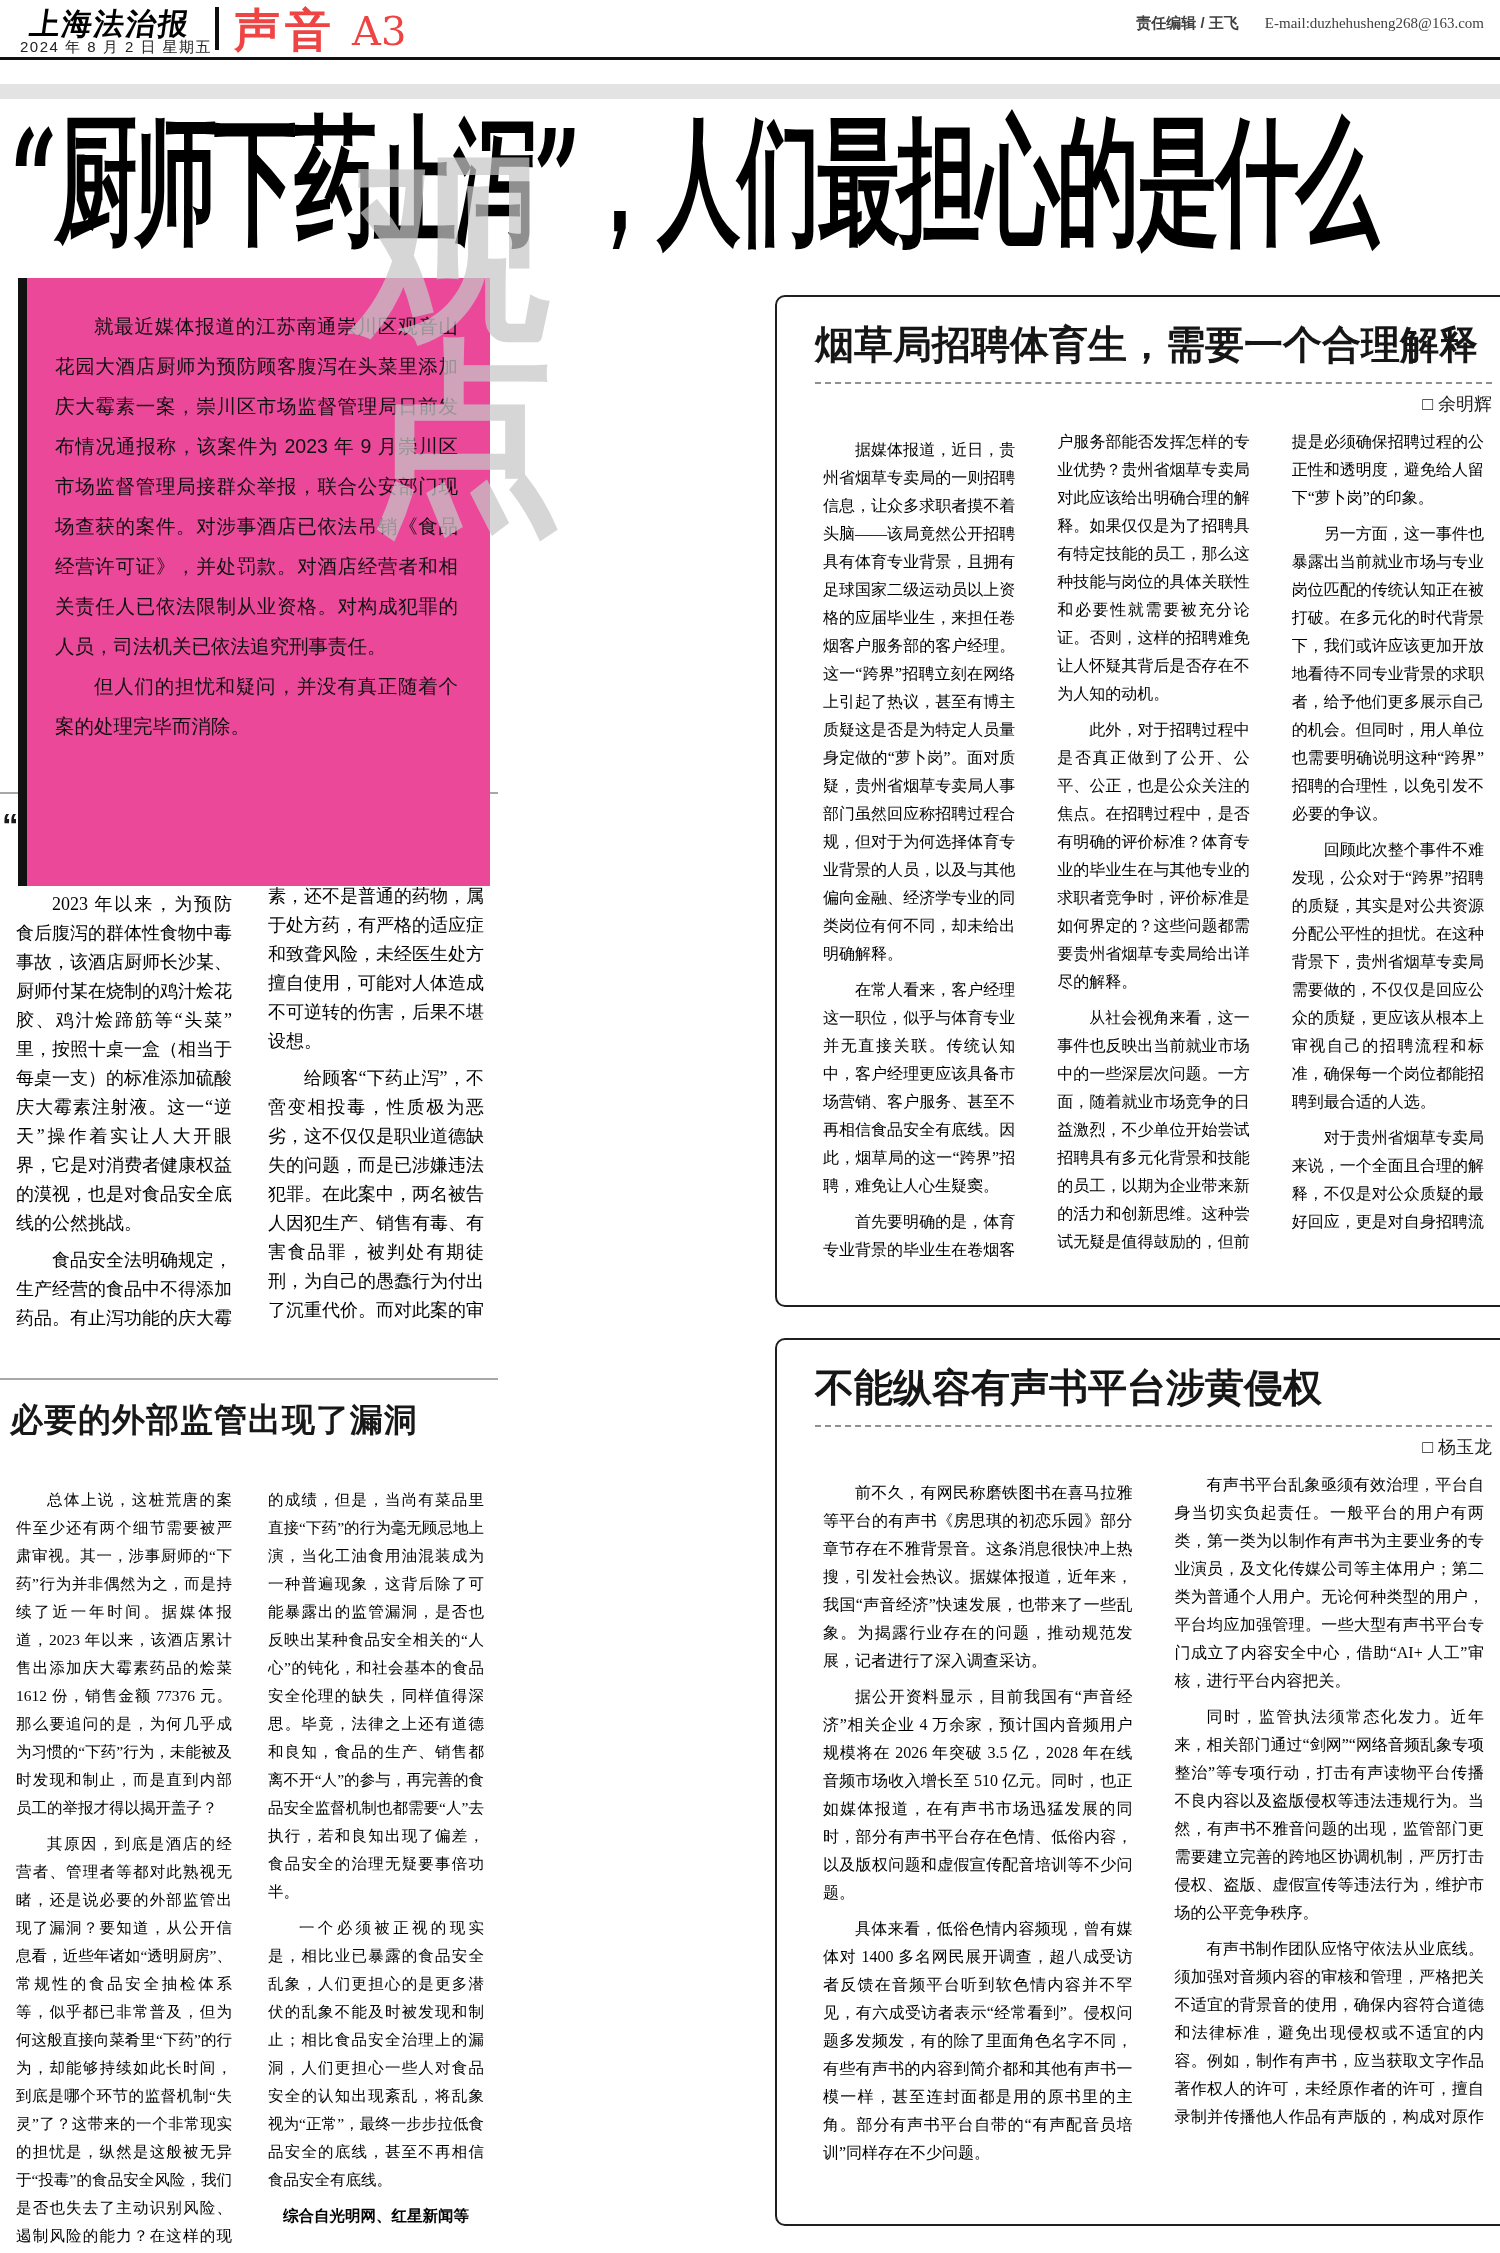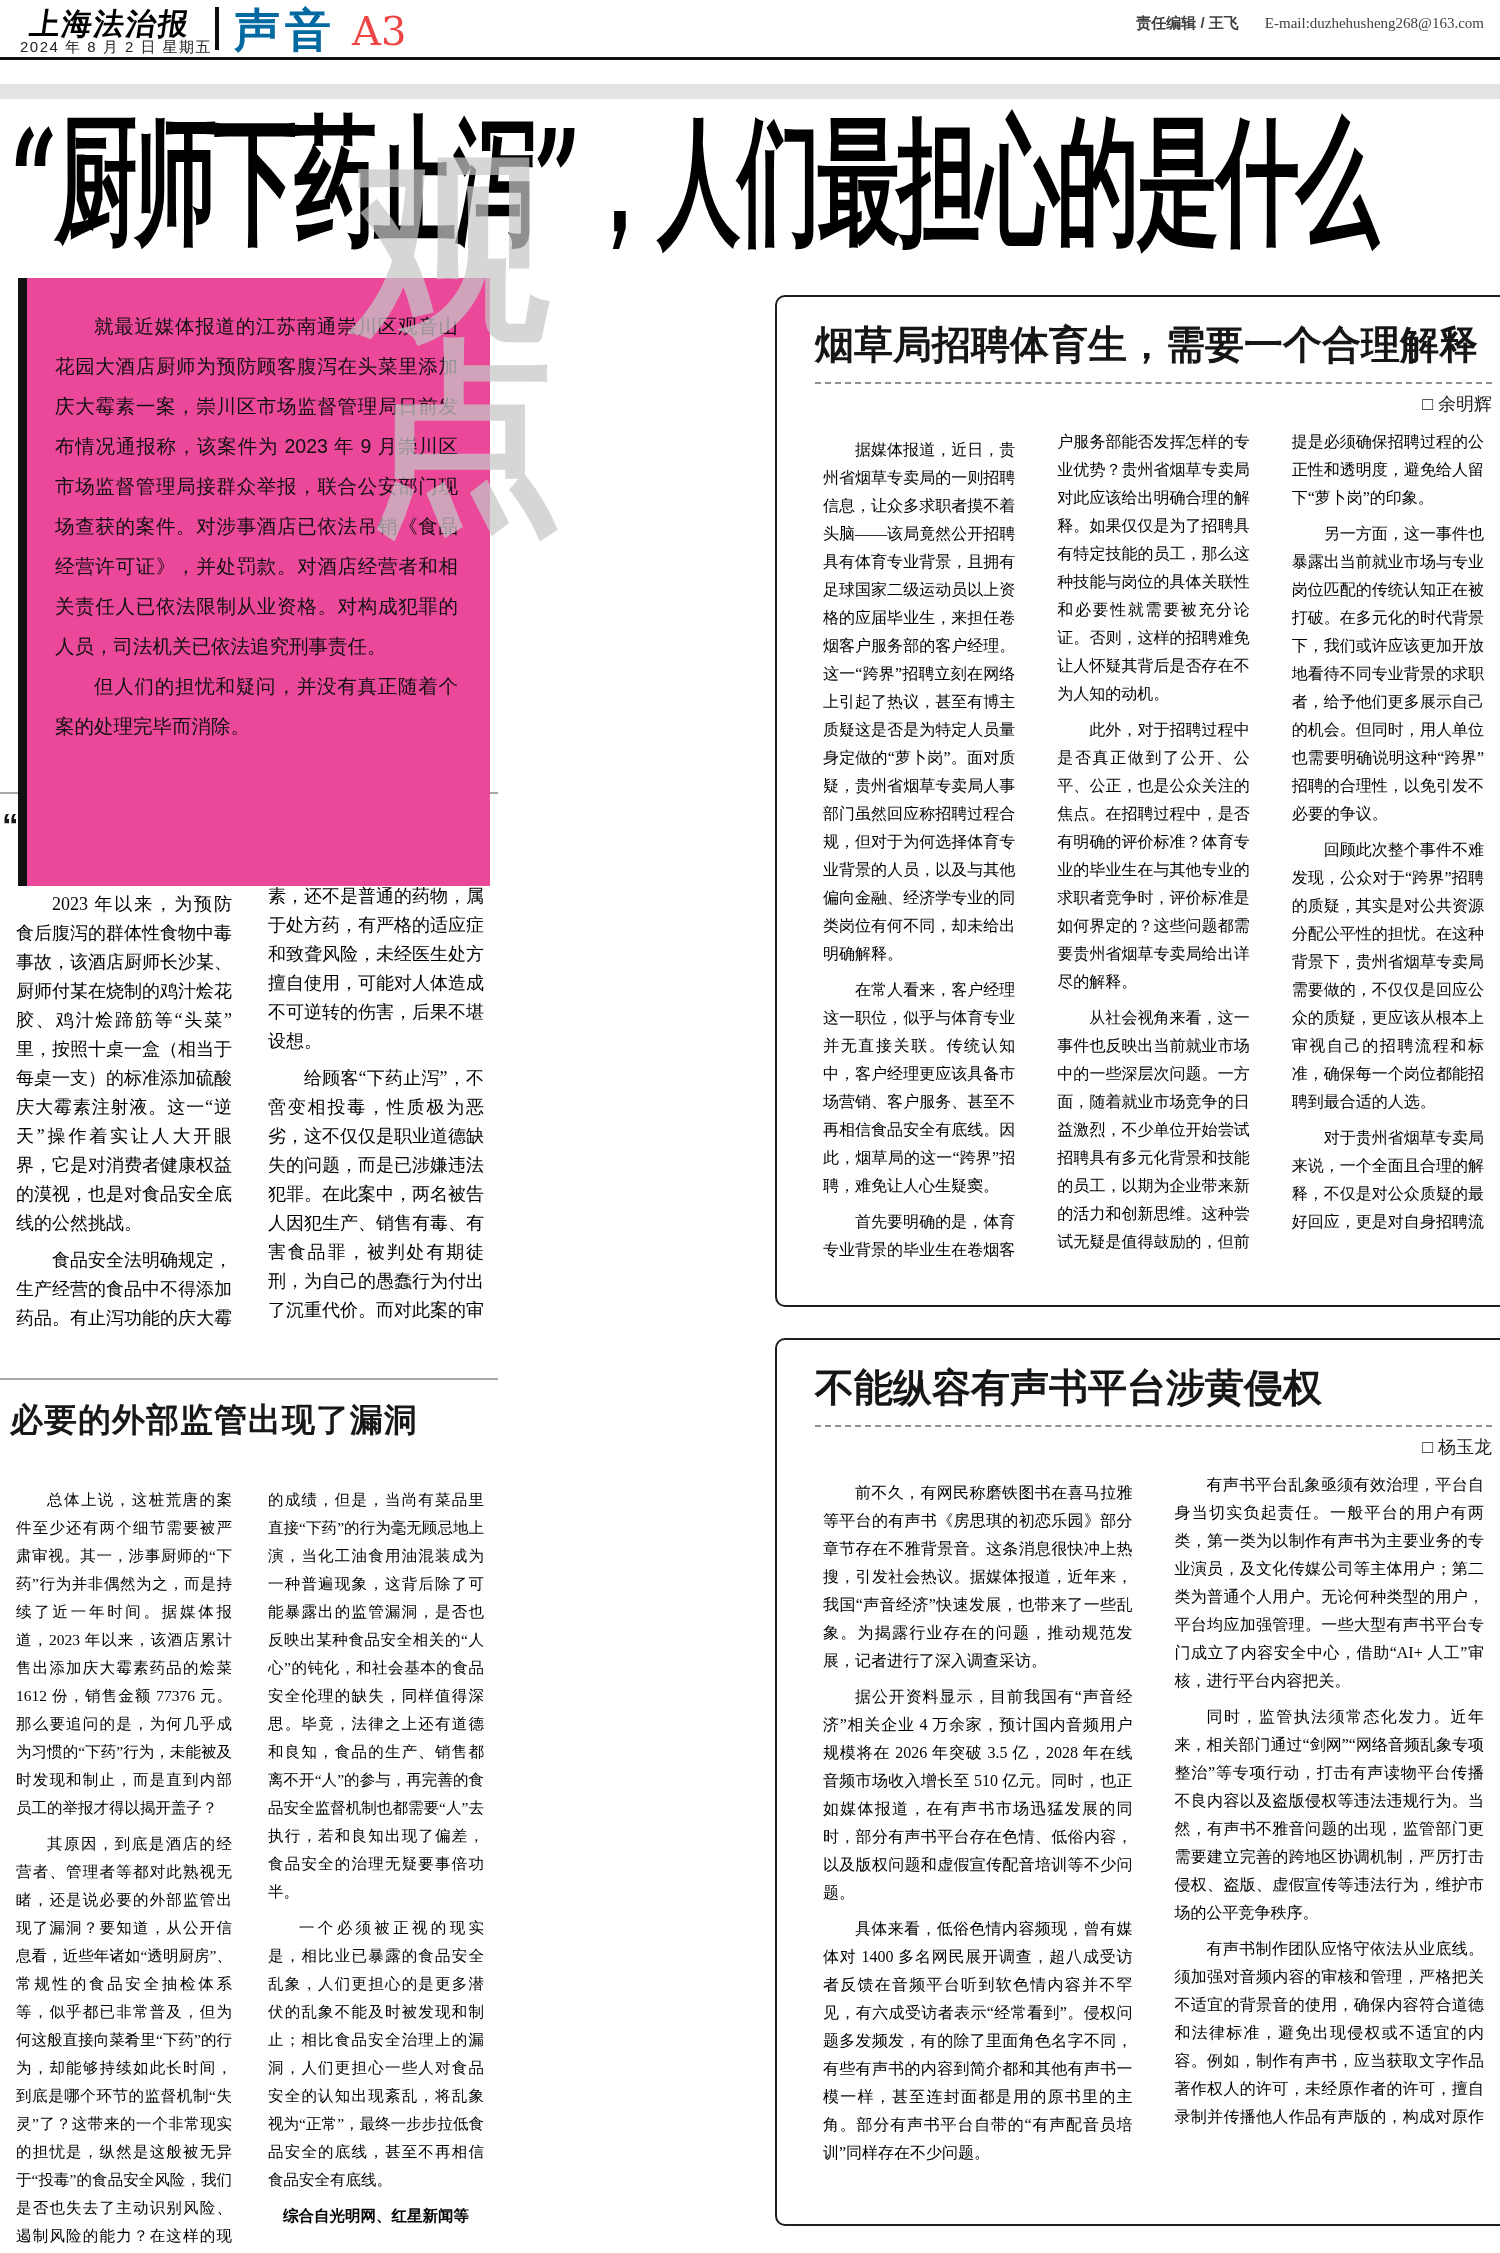--- a/index.html
+++ b/index.html
@@ -13,21 +13,21 @@
     position:absolute;left:30px;top:4px;
     font-family:"DejaVu Serif",serif;font-weight:bold;font-size:30px;
     transform:skewX(-8deg);letter-spacing:2px;color:#000;white-space:nowrap;
   }
   .mast-date{
     position:absolute;left:20px;top:38px;font-size:15px;letter-spacing:1.5px;color:#222;white-space:nowrap;
   }
   .mast-divider{position:absolute;left:215px;top:7px;width:4px;height:43px;background:#0d0d0d;}
   .section-title{
     position:absolute;left:234px;top:0px;font-size:46px;font-weight:bold;
-    letter-spacing:5px;color:#0369a1;
+    letter-spacing:5px;color:#ef4444;
   }
   .page-no{
     position:absolute;left:352px;top:8px;font-family:"DejaVu Serif",serif;
     font-size:40px;color:#ef4444;
   }
   .editor-line{position:absolute;right:16px;top:14px;font-size:15px;color:#404040;white-space:nowrap;}
   .editor-line .ed{font-weight:bold;margin-right:26px;}
   .editor-line .em{font-family:"Liberation Serif",serif;}
   .rule-top{position:absolute;left:0;top:57px;width:1500px;height:3px;background:#111;}
   .band{position:absolute;left:0;top:84px;width:1500px;height:15px;background:#e3e3e3;}

